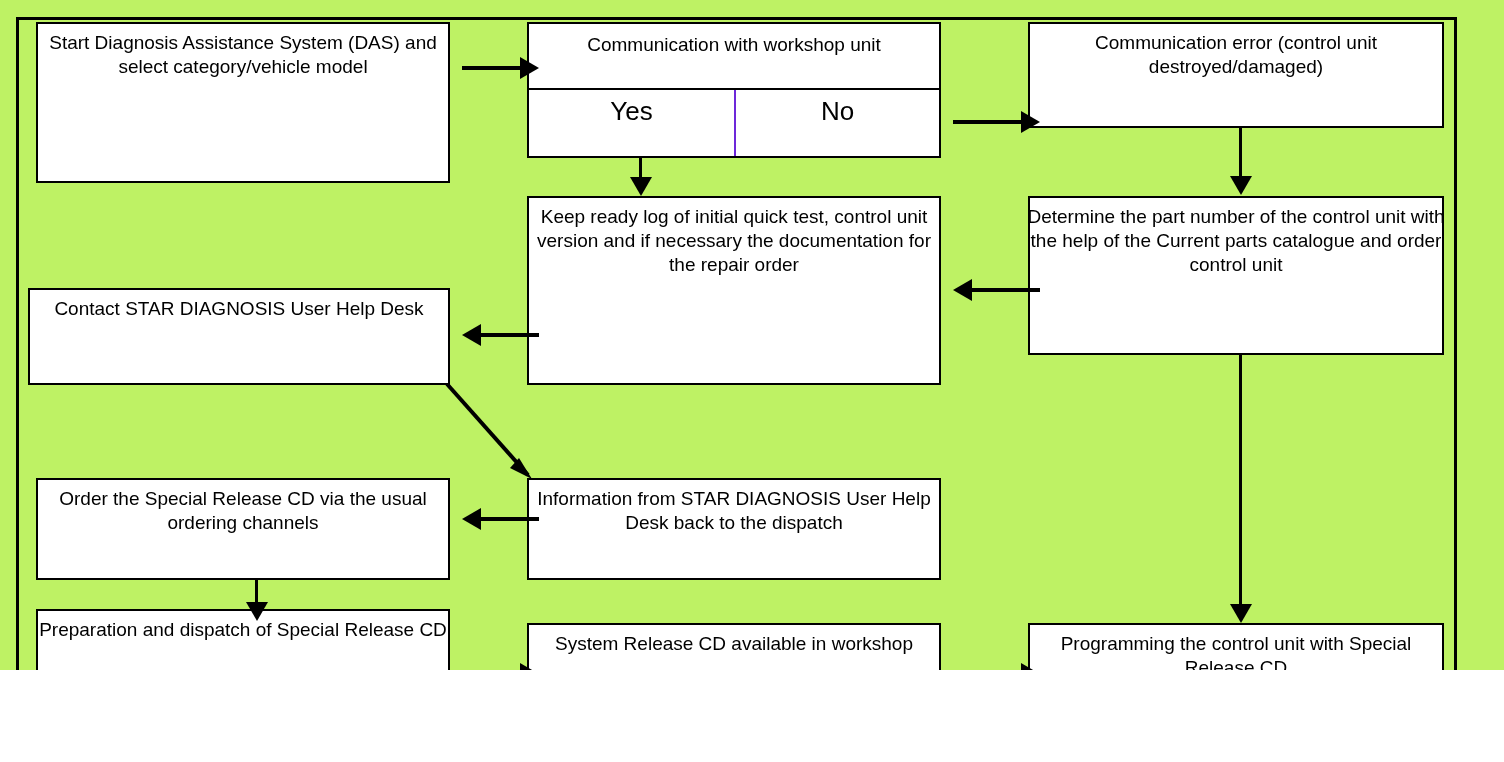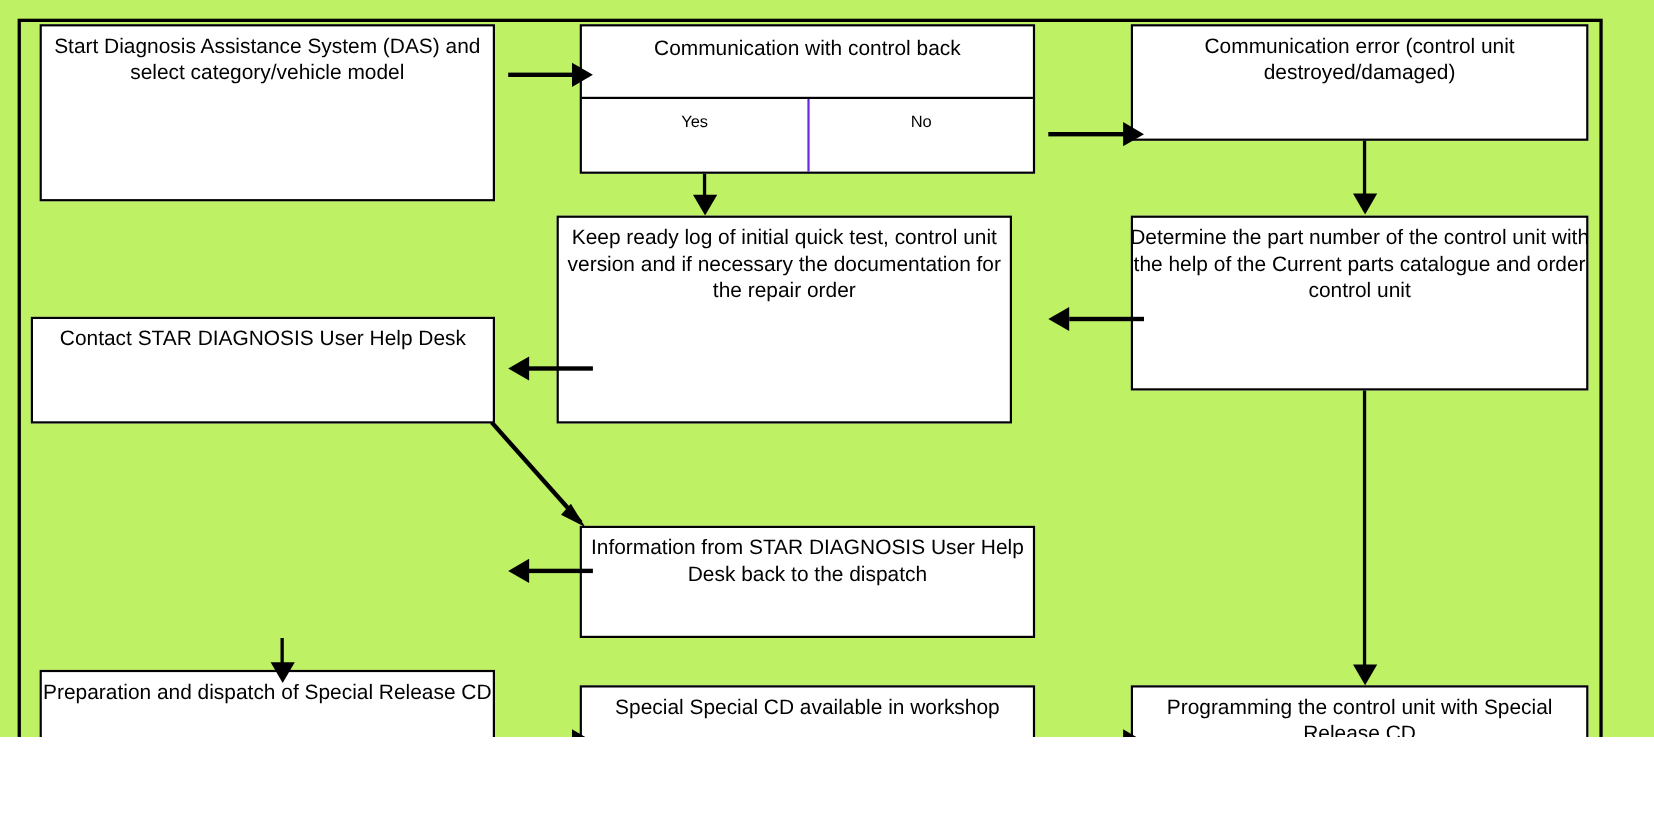--- a/index.html
+++ b/index.html
@@ -64,21 +64,21 @@
     position: relative;
     box-sizing: border-box;
   }
   .decision-cell + .decision-cell {
     border-left: 2px solid #6d28d9;
   }
   .decision-cell span {
     position: absolute;
     left: 0; right: 0; top: 9px;
     text-align: center;
-    font-size: 15px;
+    font-size: 26px;
     line-height: 24px;
   }
   
   .conn {
     position: absolute;
   }
   .conn-line-h {
     position: absolute;
     height: 4px;
     background: #000000;
@@ -119,59 +119,62 @@
 <div id="page">
 
   <div id="outer-frame"></div>
 
   <div class="node" style="left:36px; top:22px; width:414px; height:161px;">
     <div class="node-text">Start Diagnosis Assistance System (DAS) and select category/vehicle model</div>
   </div>
 
   <div class="node" style="left:527px; top:22px; width:414px; height:136px;">
     <div class="decision-head">
-      <div class="node-text">Communication with control back</div>
+      <div class="node-text">Communication with workshop unit</div>
     </div>
     <div class="decision-cells">
       <div class="decision-cell">
         <span>Yes</span>
       </div>
       <div class="decision-cell">
         <span>No</span>
       </div>
     </div>
   </div>
 
   <div class="node" style="left:1028px; top:22px; width:416px; height:106px;">
     <div class="node-text">Communication error (control unit destroyed/damaged)</div>
   </div>
 
-  <div class="node" style="left:506px; top:196px; width:414px; height:189px;">
+  <div class="node" style="left:527px; top:196px; width:414px; height:189px;">
     <div class="node-text">Keep ready log of initial quick test, control unit version and if necessary the documentation for the repair order</div>
   </div>
 
   <div class="node" style="left:1028px; top:196px; width:416px; height:159px;">
     <div class="node-text">Determine the part number of the control unit with the help of the Current parts catalogue and order control unit</div>
   </div>
 
   <div class="node" style="left:28px; top:288px; width:422px; height:97px;">
     <div class="node-text">Contact STAR DIAGNOSIS User Help Desk</div>
   </div>
 
   <div class="node" style="left:527px; top:478px; width:414px; height:102px;">
     <div class="node-text">Information from STAR DIAGNOSIS User Help Desk back to the dispatch</div>
   </div>
 
+  <div class="node" style="left:36px; top:478px; width:414px; height:102px;">
+    <div class="node-text">Order the  Special Release CD via the usual ordering channels</div>
+  </div>
 
   <div class="node" style="left:36px; top:609px; width:414px; height:102px;">
     <div class="node-text">Preparation and dispatch of Special Release CD</div>
   </div>
 
   <div class="node" style="left:527px; top:623px; width:414px; height:102px;">
-    <div class="node-text">Special Special CD available in workshop</div>
+    <div class="node-text">System Release CD available in workshop</div>
   </div>
 
   <div class="node" style="left:1028px; top:623px; width:416px; height:102px;">
     <div class="node-text">Programming the control unit with Special Release CD</div>
   </div>
 
   <div class="conn">
     <div class="conn-line-h" style="left:450px; top:66px; width:62px;"></div>
     <div class="arrowhead ah-right" style="left:508px; top:57px;"></div>
   </div>

